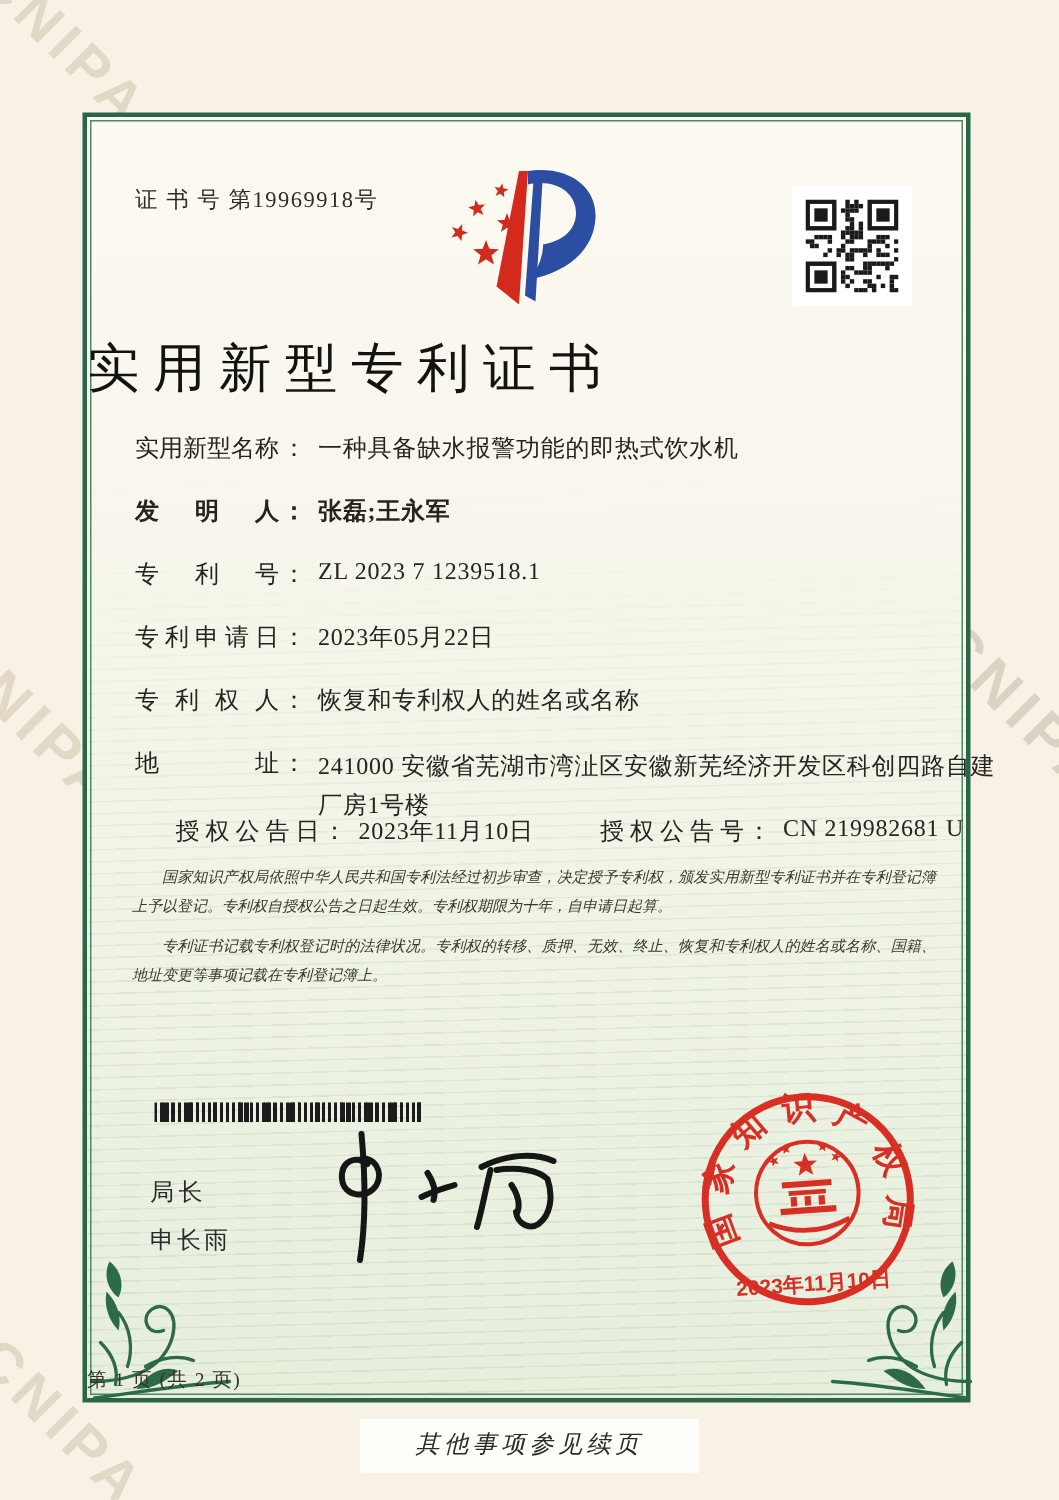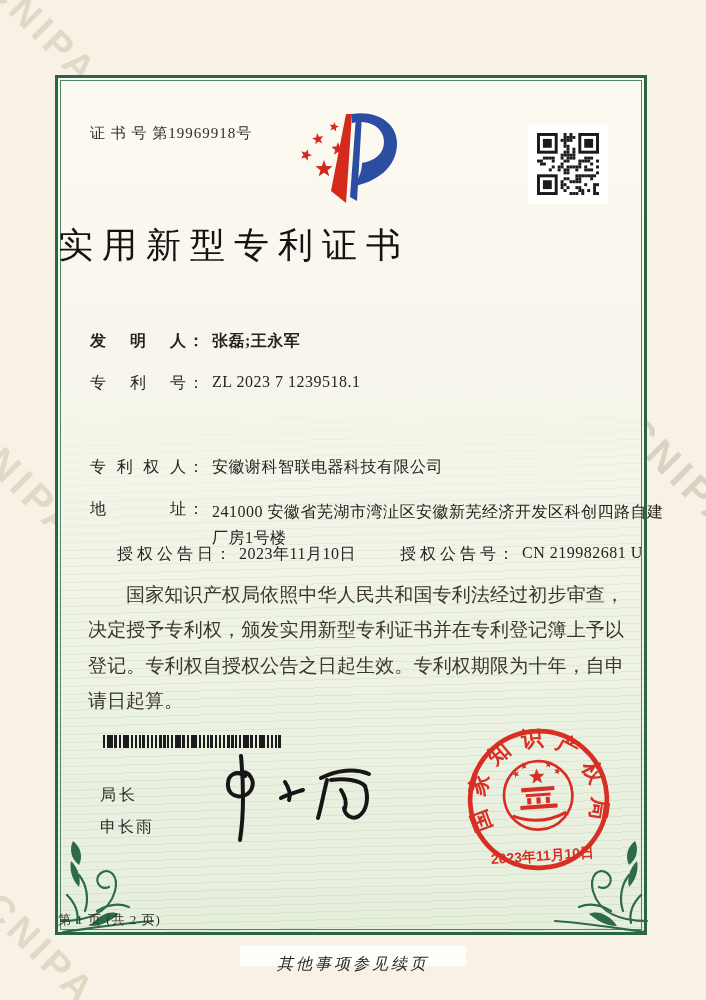--- a/index.html
+++ b/index.html
@@ -52,22 +52,22 @@
   .frow { position:absolute; left:32px; font-size:16px; color:#26241f; white-space:nowrap; }
   .flabel { display:inline-block; width:96px; text-align:justify; text-align-last:justify; vertical-align:top; }
   .fcolon { display:inline-block; margin:0 8px 0 2px; vertical-align:top; }
   .fval { letter-spacing:0.5px; vertical-align:top; }
   .fval-wrap { display:inline-block; width:452px; white-space:normal; line-height:1.65; }
   .r1 { top:211px; } .r2 { top:253px;font-weight:bold; } .r3 { top:295px; } .r4 { top:337px; }
   .r5 { top:379px; } .r6 { top:421px; } .r7 { top:466px;margin-left:27px; }
   .grp2 { position:absolute; left:283px; top:0; white-space:nowrap; }
 
   .paras { position:absolute; left:30px; top:499px; width:536px; }
-  .paras p { font-size:19px; line-height:1.86; text-indent:2em; text-align:justify;
-             color:#3b352c; margin-bottom:9px; }
+  .paras p { font-size:10px; line-height:1.86; text-indent:2em; text-align:justify;
+             font-style:italic; color:#3b352c; margin-bottom:9px; }
 
   .barcode { position:absolute; left:45px; top:657px; width:178px; height:13px;
     background-image:
       repeating-linear-gradient(90deg,#1c1c1c 0 2px,rgba(0,0,0,0) 2px 4px),
       repeating-linear-gradient(90deg,rgba(0,0,0,0) 0 5px,#1c1c1c 5px 8px,rgba(0,0,0,0) 8px 11px,#1c1c1c 11px 12px,rgba(0,0,0,0) 12px 17px);
   }
 
   .signer-title { position:absolute; left:42px; top:707px; font-size:16px; letter-spacing:3px;
                   font-family:"Liberation Sans","DejaVu Sans",sans-serif; color:#2a2a2a; }
   .signer-name  { position:absolute; left:42px; top:739px; font-size:16px; letter-spacing:2px;
@@ -77,21 +77,21 @@
   .seal { position:absolute; left:408px; top:649px; width:145px; height:145px;
           transform:rotate(-4deg); opacity:0.95; }
 
   .page-num { position:absolute; left:0; top:833px; width:100%; text-align:left;
               font-size:13px; color:#33312c; letter-spacing:1px; }
 
   .flourish { position:absolute; width:113px; height:113px; }
   .fl-left  { left:-1px;  top:747px; }
   .fl-right { left:480px; top:747px; transform:scaleX(-1); }
 
-  .continuation { position:absolute; left:240px; top:946px; width:226px; height:20px;
+  .continuation { position:absolute; left:240px; top:946px; width:226px; height:36px;
                   background:#fdfdf9; text-align:center; line-height:36px;
                   font-size:16px; font-style:italic; letter-spacing:3px; color:#2c2a26; }
 </style>
 </head>
 <body>
 
 <div class="page">
 
   <span class="wm wm1">CNIPA</span>
   <span class="wm wm2">CNIPA</span>
@@ -238,41 +238,48 @@
             <rect x="39" y="60" width="3" height="3"></rect>
             <rect x="45" y="60" width="3" height="3"></rect>
             <rect x="57" y="60" width="3" height="3"></rect>
             <rect x="60" y="60" width="3" height="3"></rect>
           </g>
         </svg>
     </div>
 
     <div class="title">实用新型专利证书</div>
 
+    <div class="frow r1">
+      <span class="flabel">实用新型名称</span><span class="fcolon">：</span><span class="fval">一种具备缺水报警功能的即热式饮水机</span>
+    </div>
     <div class="frow r2">
       <span class="flabel">发明人</span><span class="fcolon">：</span><span class="fval">张磊;王永军</span>
     </div>
     <div class="frow r3">
       <span class="flabel">专利号</span><span class="fcolon">：</span><span class="fval">ZL 2023 7 1239518.1</span>
     </div>
+    <div class="frow r4">
+      <span class="flabel">专利申请日</span><span class="fcolon">：</span><span class="fval">2023年05月22日</span>
+    </div>
     <div class="frow r5">
-      <span class="flabel">专利权人</span><span class="fcolon">：</span><span class="fval">安徽谢科智联电器科技有限公司</span>
+      <span class="flabel">专利权人</span><span class="fcolon">：</span><span class="fval">恢复和专利权人的姓名或名称</span>
     </div>
     <div class="frow r6">
       <span class="flabel">地址</span><span class="fcolon">：</span><span class="fval fval-wrap">241000 安徽省芜湖市湾沚区安徽新芜经济开发区科创四路自建厂房1号楼</span>
     </div>
     <div class="frow r7">
       <span class="flabel">授权公告日</span><span class="fcolon">：</span><span class="fval">2023年11月10日</span>
       <span class="grp2">
         <span class="flabel">授权公告号</span><span class="fcolon">：</span><span class="fval">CN 219982681 U</span>
       </span>
     </div>
 
     <div class="paras">
       <p>国家知识产权局依照中华人民共和国专利法经过初步审查，决定授予专利权，颁发实用新型专利证书并在专利登记簿上予以登记。专利权自授权公告之日起生效。专利权期限为十年，自申请日起算。</p>
+      <p>专利证书记载专利权登记时的法律状况。专利权的转移、质押、无效、终止、恢复和专利权人的姓名或名称、国籍、地址变更等事项记载在专利登记簿上。</p>
     </div>
 
     <div class="barcode"></div>
 
     <div class="signer-title">局长</div>
     <div class="signer-name">申长雨</div>
 
     <svg class="signature" viewBox="0 0 200 100" aria-hidden="true">
       <g fill="none" stroke="#161616" stroke-width="4" stroke-linecap="round" stroke-linejoin="round">
         <path d="M52,28 C44,22 34,26 35,38 C36,50 52,52 58,42 C63,33 56,22 47,25"></path>

